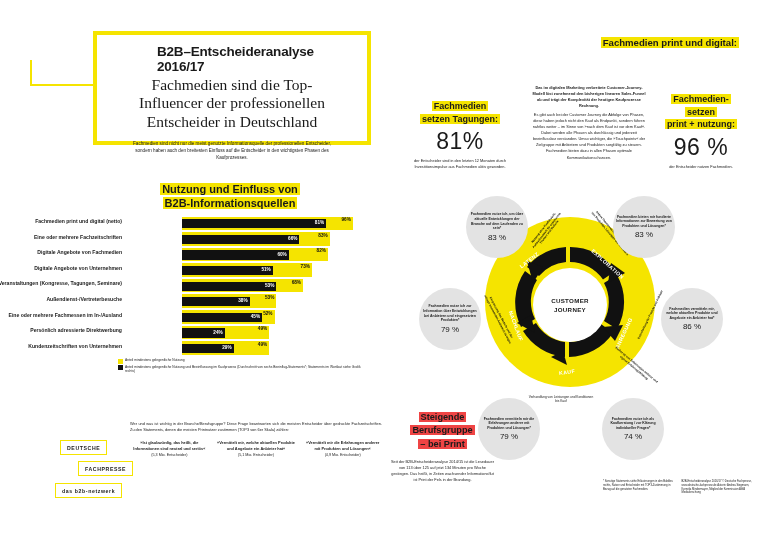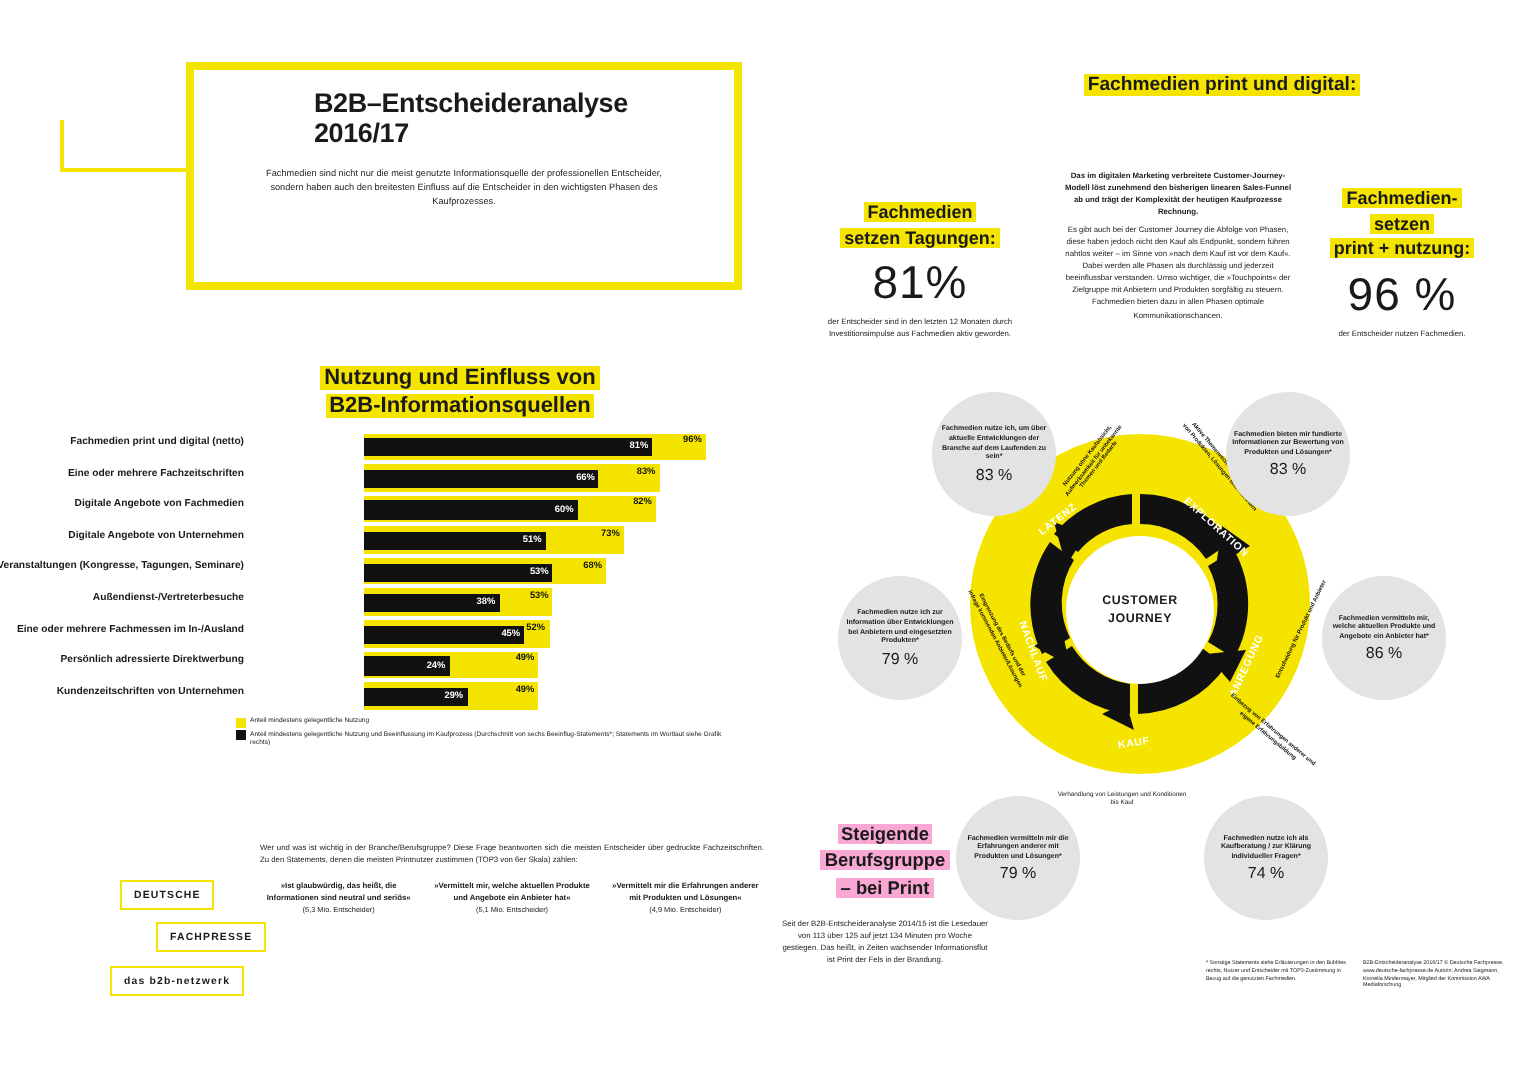--- a/index.html
+++ b/index.html
@@ -60,21 +60,21 @@
     position: absolute; top: 1.3px; font-size: 4.7px; font-weight: bold; color: #111;
     transform: translateX(-100%);
   }
   #legend { position: absolute; left: 118px; top: 358px; width: 245px; }
   .lg { display: flex; align-items: flex-start; gap: 2px; margin-bottom: 1px; }
   .lg .sw { width: 5px; height: 5px; flex: 0 0 5px; margin-top: 0.5px; }
   .lg .tx { font-size: 3.3px; line-height: 1.35; }
 
   
   #cj-header {
-    position: absolute; left: 483px; top: 36px; width: 256px; text-align: center;
+    position: absolute; left: 483px; top: 36px; width: 256px; text-align: right;
     font-size: 9.6px; font-weight: bold; line-height: 1.45;
   }
   #cj-header span { background: #f5e400; padding: 0 2px; }
   #cj-intro {
     position: absolute; left: 530px; top: 85px; width: 118px;
     font-size: 3.9px; line-height: 1.55; text-align: center;
   }
   #cj-intro .b { font-weight: bold; }
 
   
@@ -134,21 +134,21 @@
   #print .h span { background: #f5e400; padding: 0 2px; }
   #print .p { font-size: 3.9px; line-height: 1.55; margin-top: 8px; text-align: justify; }
   #print .cols { display: flex; gap: 8px; margin-top: 7px; }
   #print .col { flex: 1; text-align: center; }
   #print .col .q { font-size: 3.9px; font-weight: bold; line-height: 1.45; }
   #print .col .s { font-size: 3.7px; margin-top: 2px; }
 
   
   #steig { position: absolute; left: 390px; top: 411px; width: 105px; }
   #steig .h { text-align: center; font-size: 9.2px; font-weight: bold; line-height: 1.45; }
-  #steig .h span { background: #f9a8d4; padding: 0 2px; text-align: right; }
+  #steig .h span { background: #ef4444; padding: 0 2px; text-align: right; }
   #steig .p { font-size: 3.9px; line-height: 1.55; margin-top: 8px; text-align: center; }
 
   
   .logo {
     position: absolute; border: 1.6px solid #f5e400; background: #fff;
     font-size: 5.2px; font-weight: bold; letter-spacing: 0.6px;
     padding: 3.5px 6px; white-space: nowrap;
   }
   #logo1 { left: 60px; top: 440px; }
   #logo2 { left: 78px; top: 461px; }
@@ -158,20 +158,25 @@
   #credits { position: absolute; left: 603px; top: 480px; width: 150px; display: flex; gap: 7px; }
   #credits .c { flex: 1; font-size: 2.7px; line-height: 1.4; }
 </style>
 </head>
 <body>
 
 <div id="title-leader"></div>
 
 <div id="title-box">
   <div class="t1">B2B–Entscheideranalyse 2016/17</div>
+  <div class="t2">
+    <div>Fachmedien sind die Top-</div>
+    <div>Influencer der professionellen</div>
+    <div>Entscheider in Deutschland</div>
+  </div>
   <div class="t3">Fachmedien sind nicht nur die meist genutzte Informationsquelle der professionellen Entscheider, sondern haben auch den breitesten Einfluss auf die Entscheider in den wichtigsten Phasen des Kaufprozesses.</div>
 </div>
 
 <div id="chart-title">
   <span>Nutzung und Einfluss von</span><br>
   <span>B2B-Informationsquellen</span>
 </div>
 <div id="chart">
     <div class="row">
       <div class="lbl">Fachmedien print und digital (netto)</div>

